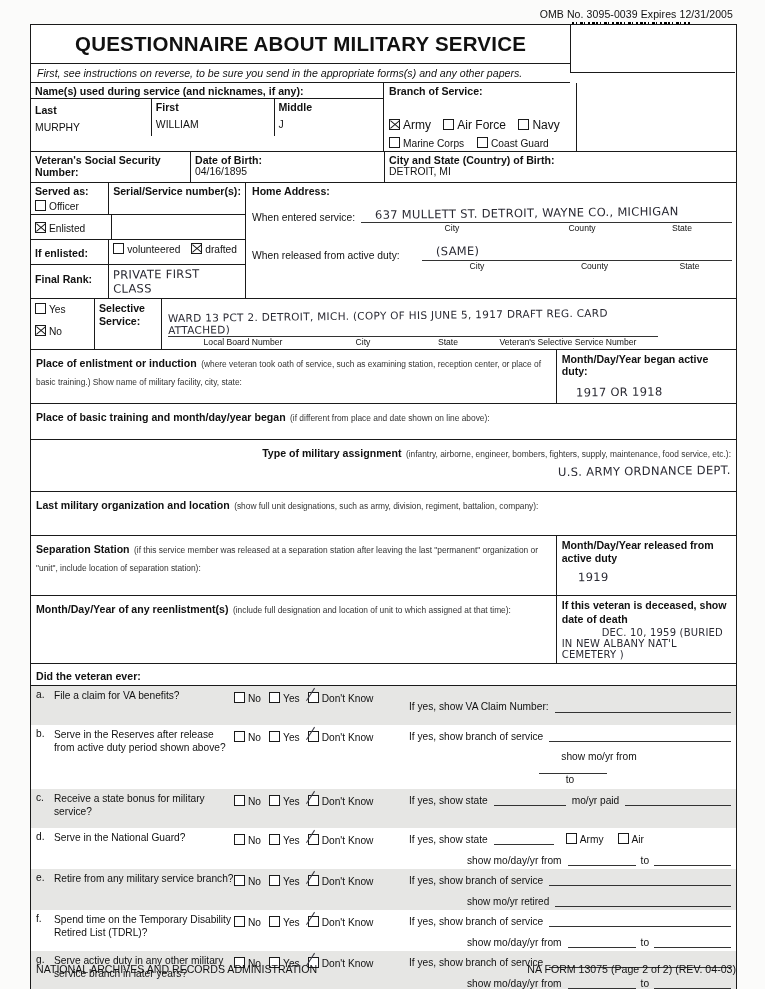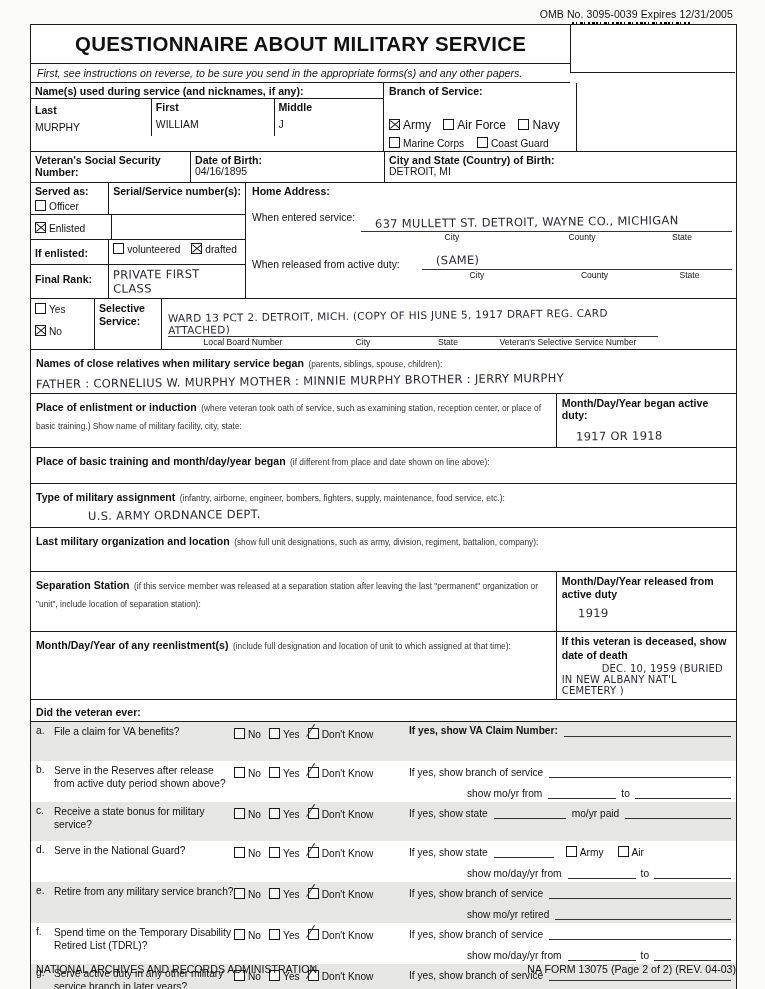--- a/index.html
+++ b/index.html
@@ -152,21 +152,21 @@
             <span class="lbl">Final Rank:</span>
           </div>
           <div style="width:135px;padding:2px 4px;">
             <span class="hw">PRIVATE FIRST CLASS</span>
           </div>
         </div>
       </div>
 
       <div style="width:489px;padding:2px 6px 4px;">
         <div class="lbl">Home Address:</div>
-        <div style="display:flex;align-items:flex-start;margin-top:15px;">
+        <div style="display:flex;align-items:flex-end;margin-top:6px;">
           <div class="lbl-n" style="white-space:nowrap;">When entered service:</div>
           <div class="ul" style="flex:1;margin-left:6px;padding-bottom:1px;">
             <span class="hw" style="margin-left:14px;">637 MULLETT ST. DETROIT, WAYNE CO., MICHIGAN</span>
           </div>
         </div>
         <div style="display:flex;margin-left:125px;">
           <div class="sm" style="width:150px;text-align:center;">City</div>
           <div class="sm" style="width:110px;text-align:center;">County</div>
           <div class="sm" style="width:90px;text-align:center;">State</div>
         </div>
@@ -202,47 +202,40 @@
         </div>
         <div style="display:flex;">
           <div class="sm" style="width:150px;text-align:center;">Local Board Number</div>
           <div class="sm" style="width:90px;text-align:center;">City</div>
           <div class="sm" style="width:80px;text-align:center;">State</div>
           <div class="sm" style="width:160px;text-align:center;">Veteran's Selective Service Number</div>
         </div>
       </div>
     </div>
 
-    <div class="bb" style="padding:3px 5px 4px;">
-      <div>
-        <span class="lbl">Names of close relatives when military service began</span>
-        <span class="smi">(parents, siblings, spouse, children):</span>
-      </div>
-      <div class="hw" style="margin-top:2px;">FATHER : CORNELIUS W. MURPHY   MOTHER : MINNIE MURPHY   BROTHER : JERRY MURPHY</div>
-    </div>
 
     <div class="row bb">
       <div style="width:529px;padding:3px 5px 4px;min-height:40px;" class="br">
         <span class="lbl">Place of enlistment or induction</span>
         <span class="smi">(where veteran took oath of service, such as examining station, reception center, or place of basic training.)  Show name of military facility, city, state:</span>
         <div class="hw"></div>
       </div>
       <div style="width:174px;padding:3px 5px;">
         <div class="lbl">Month/Day/Year began active duty:</div>
         <div class="hw" style="margin-top:8px;margin-left:14px;">1917 OR 1918</div>
       </div>
     </div>
 
     <div class="bb" style="padding:3px 5px 14px;">
       <span class="lbl">Place of basic training and month/day/year began</span>
       <span class="smi">(if different from place and date shown on line above):</span>
       <div class="hw"></div>
     </div>
 
-    <div class="bb" style="padding:3px 5px 4px;">
+    <div class="bb" style="padding:3px 5px 12px;text-align:right;">
       <span class="lbl">Type of military assignment</span>
       <span class="smi">(infantry, airborne, engineer, bombers, fighters, supply, maintenance, food service, etc.):</span>
       <div class="hw" style="margin-left:52px;margin-top:2px;">U.S. ARMY ORDNANCE DEPT.</div>
     </div>
 
     <div class="bb" style="padding:3px 5px 22px;">
       <span class="lbl">Last military organization and location</span>
       <span class="smi">(show full unit designations, such as army, division, regiment, battalion, company):</span>
       <div class="hw"></div>
     </div>
@@ -274,36 +267,36 @@
 
     <div class="bb" style="padding:2px 5px 1px;">
       <span class="lbl">Did the veteran ever:</span>
     </div>
     <div id="questions-body">
         <div class="row shade" style="align-items: flex-start; min-height: 33px; padding: 3px 5px;">
           <div style="width: 18px; font-size: 10.2px;">a.</div>
           <div style="width: 180px; font-size: 10.2px; line-height: 1.3;">File a claim for VA benefits?</div>
           <div style="width: 175px; font-size: 10.2px; white-space: nowrap; padding-top: 3px;"><span><span class="cb"></span><span>No</span></span><span style="margin-left: 8px;"><span class="cb"></span><span>Yes</span></span><span style="margin-left: 8px;"><span class="cb tick"></span><span>Don't Know</span></span></div>
           <div style="flex: 1 1 0%;">
-            <div style="display: flex; align-items: center; font-size: 10.2px; margin-top: 0; font-weight: bold;">
+            <div style="display: flex; align-items: center; font-size: 10.2px; margin-top: 12px;">
               <div style="white-space: nowrap;">If yes, show VA Claim Number:</div>
               <div class="ul" style="flex: 1 1 0%; margin-left: 6px; height: 11px;"></div>
             </div>
           </div>
         </div>
         <div class="row" style="align-items: flex-start; min-height: 33px; padding: 3px 5px;">
           <div style="width: 18px; font-size: 10.2px;">b.</div>
           <div style="width: 180px; font-size: 10.2px; line-height: 1.3;">Serve in the Reserves after release from active duty period shown above?</div>
           <div style="width: 175px; font-size: 10.2px; white-space: nowrap; padding-top: 3px;"><span><span class="cb"></span><span>No</span></span><span style="margin-left: 8px;"><span class="cb"></span><span>Yes</span></span><span style="margin-left: 8px;"><span class="cb tick"></span><span>Don't Know</span></span></div>
           <div style="flex: 1 1 0%;">
             <div style="display: flex; align-items: flex-end; font-size: 10.2px; margin-top: 2px;">
               <div style="white-space: nowrap;">If yes, show branch of service</div>
               <div class="ul" style="flex: 1 1 0%; margin-left: 6px; height: 11px;"></div>
             </div>
-            <div style="display: flex; align-items: flex-end; font-size: 10.2px; margin-top: 9px;">
+            <div style="display: flex; align-items: center; font-size: 10.2px; margin-top: 9px; flex-direction: column;">
               <div style="white-space: nowrap; margin-left: 58px;">show mo/yr from</div>
               <div class="ul" style="width: 68px; margin-left: 6px; height: 11px;"></div>
               <div style="margin: 0px 5px;">to</div>
               <div class="ul" style="flex: 1 1 0%; height: 11px;"></div>
             </div>
           </div>
         </div>
         <div class="row shade" style="align-items: flex-start; min-height: 33px; padding: 3px 5px;">
           <div style="width: 18px; font-size: 10.2px;">c.</div>
           <div style="width: 180px; font-size: 10.2px; line-height: 1.3;">Receive a state bonus for military service?</div>

